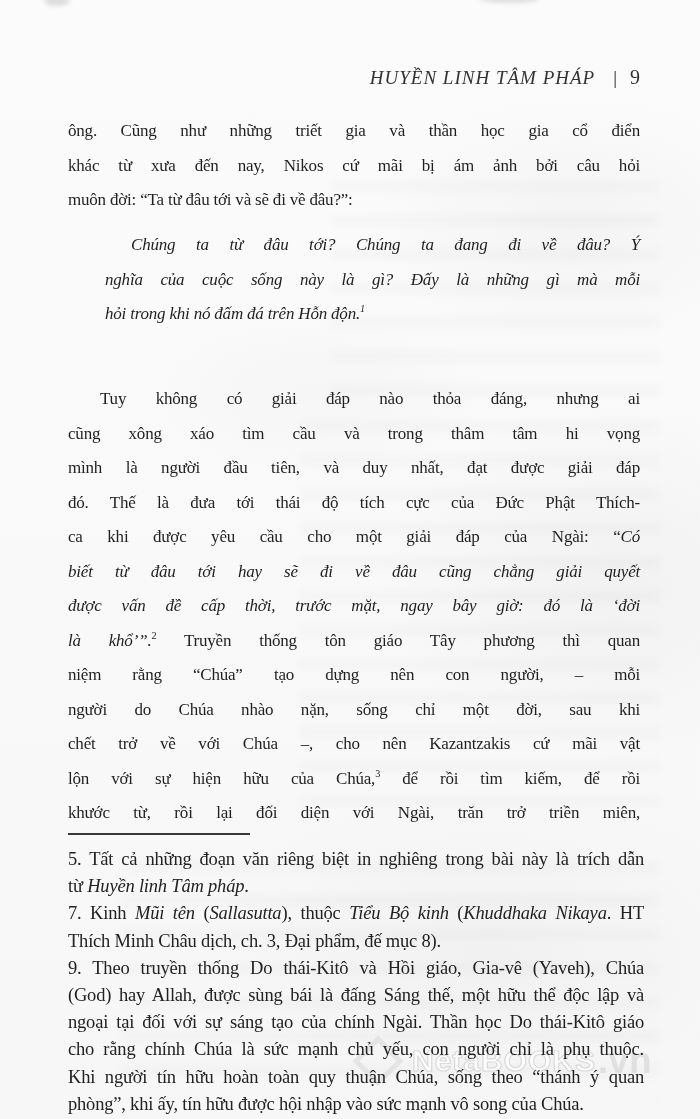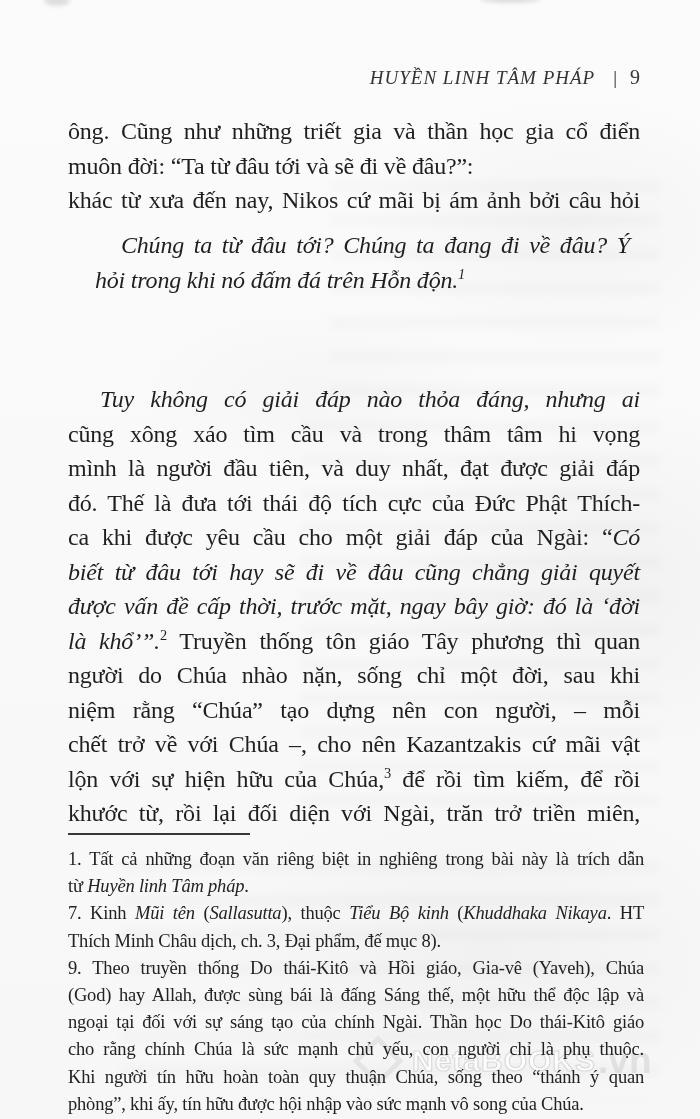--- a/index.html
+++ b/index.html
@@ -53,31 +53,31 @@
   .layer{position:absolute;z-index:2;}
 
   .header{
     top:66px;right:60px;text-align:right;color:#333;white-space:nowrap;
   }
   .h-title{font-style:italic;font-size:19px;letter-spacing:1px;}
   .h-sep{font-size:19px;margin:0 9px 0 14px;color:#2c2c2c;}
   .h-num{font-size:20px;}
 
   .textblock{color:#1f1f1f;}
-  .body-text{font-size:24px;line-height:34.5px;letter-spacing:-0.2px;}
+  .body-text{font-size:17px;line-height:34.5px;letter-spacing:-0.2px;}
   .line{text-align:justify;text-align-last:justify;}
   .line.no-just{text-align-last:left;}
   .it{font-style:italic;}
   sup{font-size:0.6em;vertical-align:super;line-height:0;}
 
   .p1{left:68px;top:114px;width:572px;}
-  .quote{left:95px;top:228px;width:535px;font-style:italic;}
+  .quote{left:105px;top:228px;width:535px;font-style:italic;}
   .quote .line:first-child{text-indent:26px;}
   .p2{left:68px;top:382px;width:572px;}
-  .p2 .line:first-child{text-indent:32px;font-style:italic;}
+  .p2 .line:first-child{text-indent:32px;}
 
   .fn-rule{
     left:68px;top:833px;width:182px;height:0;
     border-top:2px solid #383838;
   }
   .footnotes{
     left:68px;top:846px;width:576px;
     font-size:18.5px;line-height:27.2px;letter-spacing:-0.2px;color:#222;
   }
   .footnote{margin:0;}
@@ -99,50 +99,51 @@
 </div>
 
 <div class="layer header">
   <span class="h-title">HUYỀN LINH TÂM PHÁP</span>
   <span class="h-sep">|</span>
   <span class="h-num">9</span>
 </div>
 
 <div class="layer textblock body-text p1">
     <div class="line"><span>ông. Cũng như những triết gia và thần học gia cổ điển</span></div>
+    <div class="line"><span>khác từ xưa đến nay, Nikos cứ mãi bị ám ảnh bởi câu hỏi</span></div>
     <div class="line no-just"><span>muôn đời: “Ta từ đâu tới và sẽ đi về đâu?”:</span></div>
-    <div class="line"><span>khác từ xưa đến nay, Nikos cứ mãi bị ám ảnh bởi câu hỏi</span></div>
   </div>
 
 <div class="layer textblock body-text quote">
     <div class="line"><span class="it">Chúng ta từ đâu tới? Chúng ta đang đi về đâu? Ý</span></div>
+    <div class="line"><span class="it">nghĩa của cuộc sống này là gì? Đấy là những gì mà mỗi</span></div>
     <div class="line no-just"><span class="it">hỏi trong khi nó đấm đá trên Hỗn độn.</span><sup>1</sup></div>
   </div>
 
 <div class="layer textblock body-text p2">
     <div class="line"><span>Tuy không có giải đáp nào thỏa đáng, nhưng ai</span></div>
     <div class="line"><span>cũng xông xáo tìm cầu và trong thâm tâm hi vọng</span></div>
     <div class="line"><span>mình là người đầu tiên, và duy nhất, đạt được giải đáp</span></div>
     <div class="line"><span>đó. Thế là đưa tới thái độ tích cực của Đức Phật Thích-</span></div>
     <div class="line"><span>ca khi được yêu cầu cho một giải đáp của Ngài: “</span><span class="it">Có</span></div>
     <div class="line"><span class="it">biết từ đâu tới hay sẽ đi về đâu cũng chẳng giải quyết</span></div>
     <div class="line"><span class="it">được vấn đề cấp thời, trước mặt, ngay bây giờ: đó là ‘đời</span></div>
     <div class="line"><span class="it">là khổ’”.</span><sup>2</sup><span> Truyền thống tôn giáo Tây phương thì quan</span></div>
+    <div class="line"><span>niệm rằng “Chúa” tạo dựng nên con người, – mỗi</span></div>
     <div class="line"><span>người do Chúa nhào nặn, sống chỉ một đời, sau khi</span></div>
-    <div class="line"><span>niệm rằng “Chúa” tạo dựng nên con người, – mỗi</span></div>
     <div class="line"><span>chết trở về với Chúa –, cho nên Kazantzakis cứ mãi vật</span></div>
     <div class="line"><span>lộn với sự hiện hữu của Chúa,</span><sup>3</sup><span> để rồi tìm kiếm, để rồi</span></div>
     <div class="line"><span>khước từ, rồi lại đối diện với Ngài, trăn trở triền miên,</span></div>
   </div>
 
 <div class="layer fn-rule"></div>
 
 <div class="layer footnotes">
   <div class="footnote">
-      <div class="line"><span>1. Tất cả những đoạn văn riêng biệt in nghiêng trong bài này là trích dẫn</span></div>
+      <div class="line"><span>5. Tất cả những đoạn văn riêng biệt in nghiêng trong bài này là trích dẫn</span></div>
       <div class="line no-just"><span>từ </span><span class="it">Huyền linh Tâm pháp</span><span>.</span></div>
     </div>
   <div class="footnote">
       <div class="line"><span>7. Kinh </span><span class="it">Mũi tên</span><span> (</span><span class="it">Sallasutta</span><span>), thuộc </span><span class="it">Tiểu Bộ kinh</span><span> (</span><span class="it">Khuddhaka Nikaya</span><span>. HT</span></div>
       <div class="line no-just"><span>Thích Minh Châu dịch, ch. 3, Đại phẩm, đế mục 8).</span></div>
     </div>
   <div class="footnote">
       <div class="line"><span>9. Theo truyền thống Do thái-Kitô và Hồi giáo, Gia-vê (Yaveh), Chúa</span></div>
       <div class="line"><span>(God) hay Allah, được sùng bái là đấng Sáng thế, một hữu thể độc lập và</span></div>
       <div class="line"><span>ngoại tại đối với sự sáng tạo của chính Ngài. Thần học Do thái-Kitô giáo</span></div>

